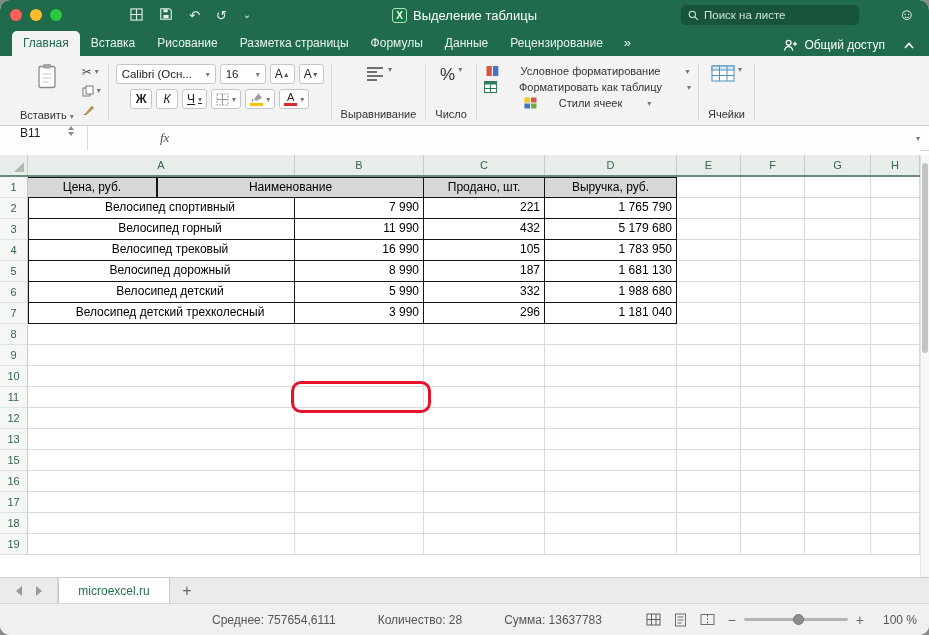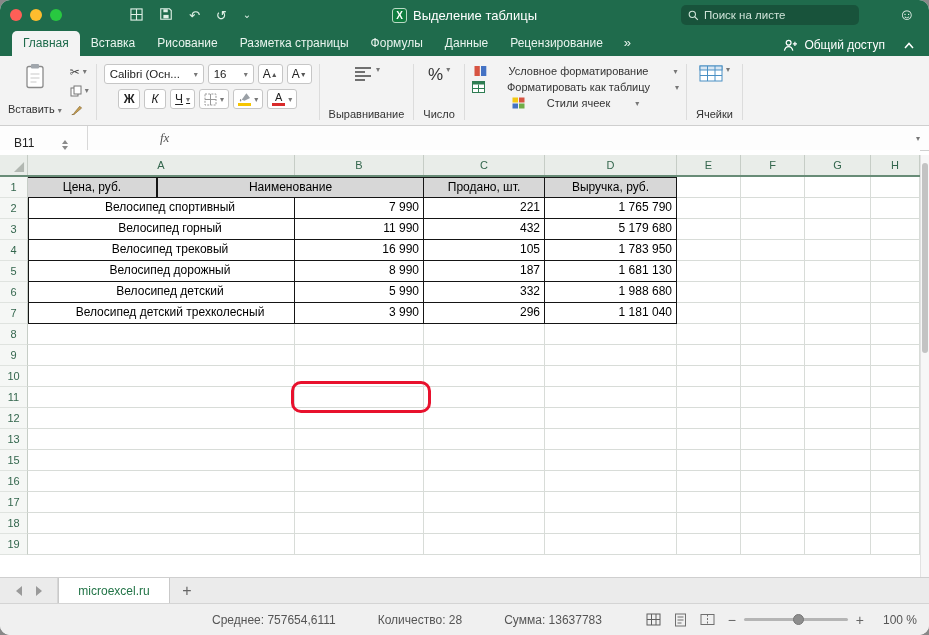--- a/index.html
+++ b/index.html
@@ -36,21 +36,21 @@
   
   .ribbon { position:absolute; left:0; top:56px; width:100%; height:70px; background:#f3f3f3;
             border-bottom:1px solid #cfcfcf; display:flex; align-items:stretch; padding:5px 4px 2px 8px; }
   .rsep { width:1px; background:#dcdcdc; margin:3px 7px; }
   .rgroup { display:flex; flex-direction:column; align-items:center; }
   .rlabel { font-size:11px; color:#333; }
   .dd::after { content:"▾"; font-size:8px; color:#777; margin-left:3px; }
   .ddonly::after { content:"▾"; font-size:8px; color:#777; }
 
   .clip-wrap { display:flex; gap:8px; }
-  .paste-big { display:flex; flex-direction:column; align-items:center; gap:14px; padding-top:2px;}
+  .paste-big { display:flex; flex-direction:column; align-items:center; gap:20px; padding-top:2px;margin-left:12px;}
   .clip-col { display:flex; flex-direction:column; gap:4px; padding-top:3px; font-size:12px; color:#444;}
   .mini { display:flex; align-items:center; height:15px; }
 
   .fontgrp { display:flex; gap:5px; padding-top:3px;}
   .frow { display:flex; gap:4px; align-items:center; }
   .combo { background:#fff; border:1px solid #c6c6c6; border-radius:3px; height:20px; font-size:11.5px;
            color:#222; display:flex; align-items:center; padding:0 5px; justify-content:space-between;}
   .combo::after { content:"▾"; font-size:8px; color:#777; margin-left:5px; }
   .btn { background:#fff; border:1px solid #c6c6c6; border-radius:3px; height:20px; min-width:22px;
          display:flex; align-items:center; justify-content:center; font-size:12px; color:#222; padding:0 4px;}
@@ -60,22 +60,22 @@
 
   .onecol { display:flex; flex-direction:column; align-items:center; justify-content:space-between; padding:4px 2px 3px;}
   .bigicon { display:flex; align-items:flex-start; }
 
   .stylesgrp { display:flex; flex-direction:column; gap:4px; padding-top:4px; }
   .stylerow { display:flex; align-items:center; gap:22px; font-size:11px; color:#333; }
 
   
   .fbar { position:absolute; left:0; top:126px; width:100%; height:25px; background:#fdfdfd;
           border-bottom:1px solid #d0d0d0; display:flex; align-items:center; }
-  .namebox { width:88px; height:100%; border-right:1px solid #d8d8d8; display:flex; align-items:flex-end;
-             font-size:12px; color:#222; padding-left:14px; }
+  .namebox { width:88px; height:100%; border-right:1px solid #d8d8d8; display:flex; align-items:flex-start;
+             font-size:12px; color:#222; padding-left:20px; }
   .stepper { margin-left:28px; display:flex; flex-direction:column; gap:2px; }
   .stepper i { width:0; height:0; border-left:3.5px solid transparent; border-right:3.5px solid transparent; display:block;}
   .st-up { border-bottom:4px solid #8a8a8a; } .st-dn { border-top:4px solid #8a8a8a; }
   .fx { font-style:italic; font-family:"Liberation Serif","DejaVu Serif",serif; color:#555; font-size:13px; margin-left:72px;}
   .finput { flex:1; height:100%; margin-left:14px; font-size:12px; color:#000; display:flex; align-items:center;}
   .fchev { width:22px; color:#888; font-size:9px; text-align:center; }
 
   
   .gridwrap { position:absolute; left:0; top:150px; width:920px; height:427px; background:#fff; padding-top:5px; overflow:hidden;}
   .colhdrrow { display:flex; height:22px; background:#e9ede9; border-bottom:2px solid #688c77; }

